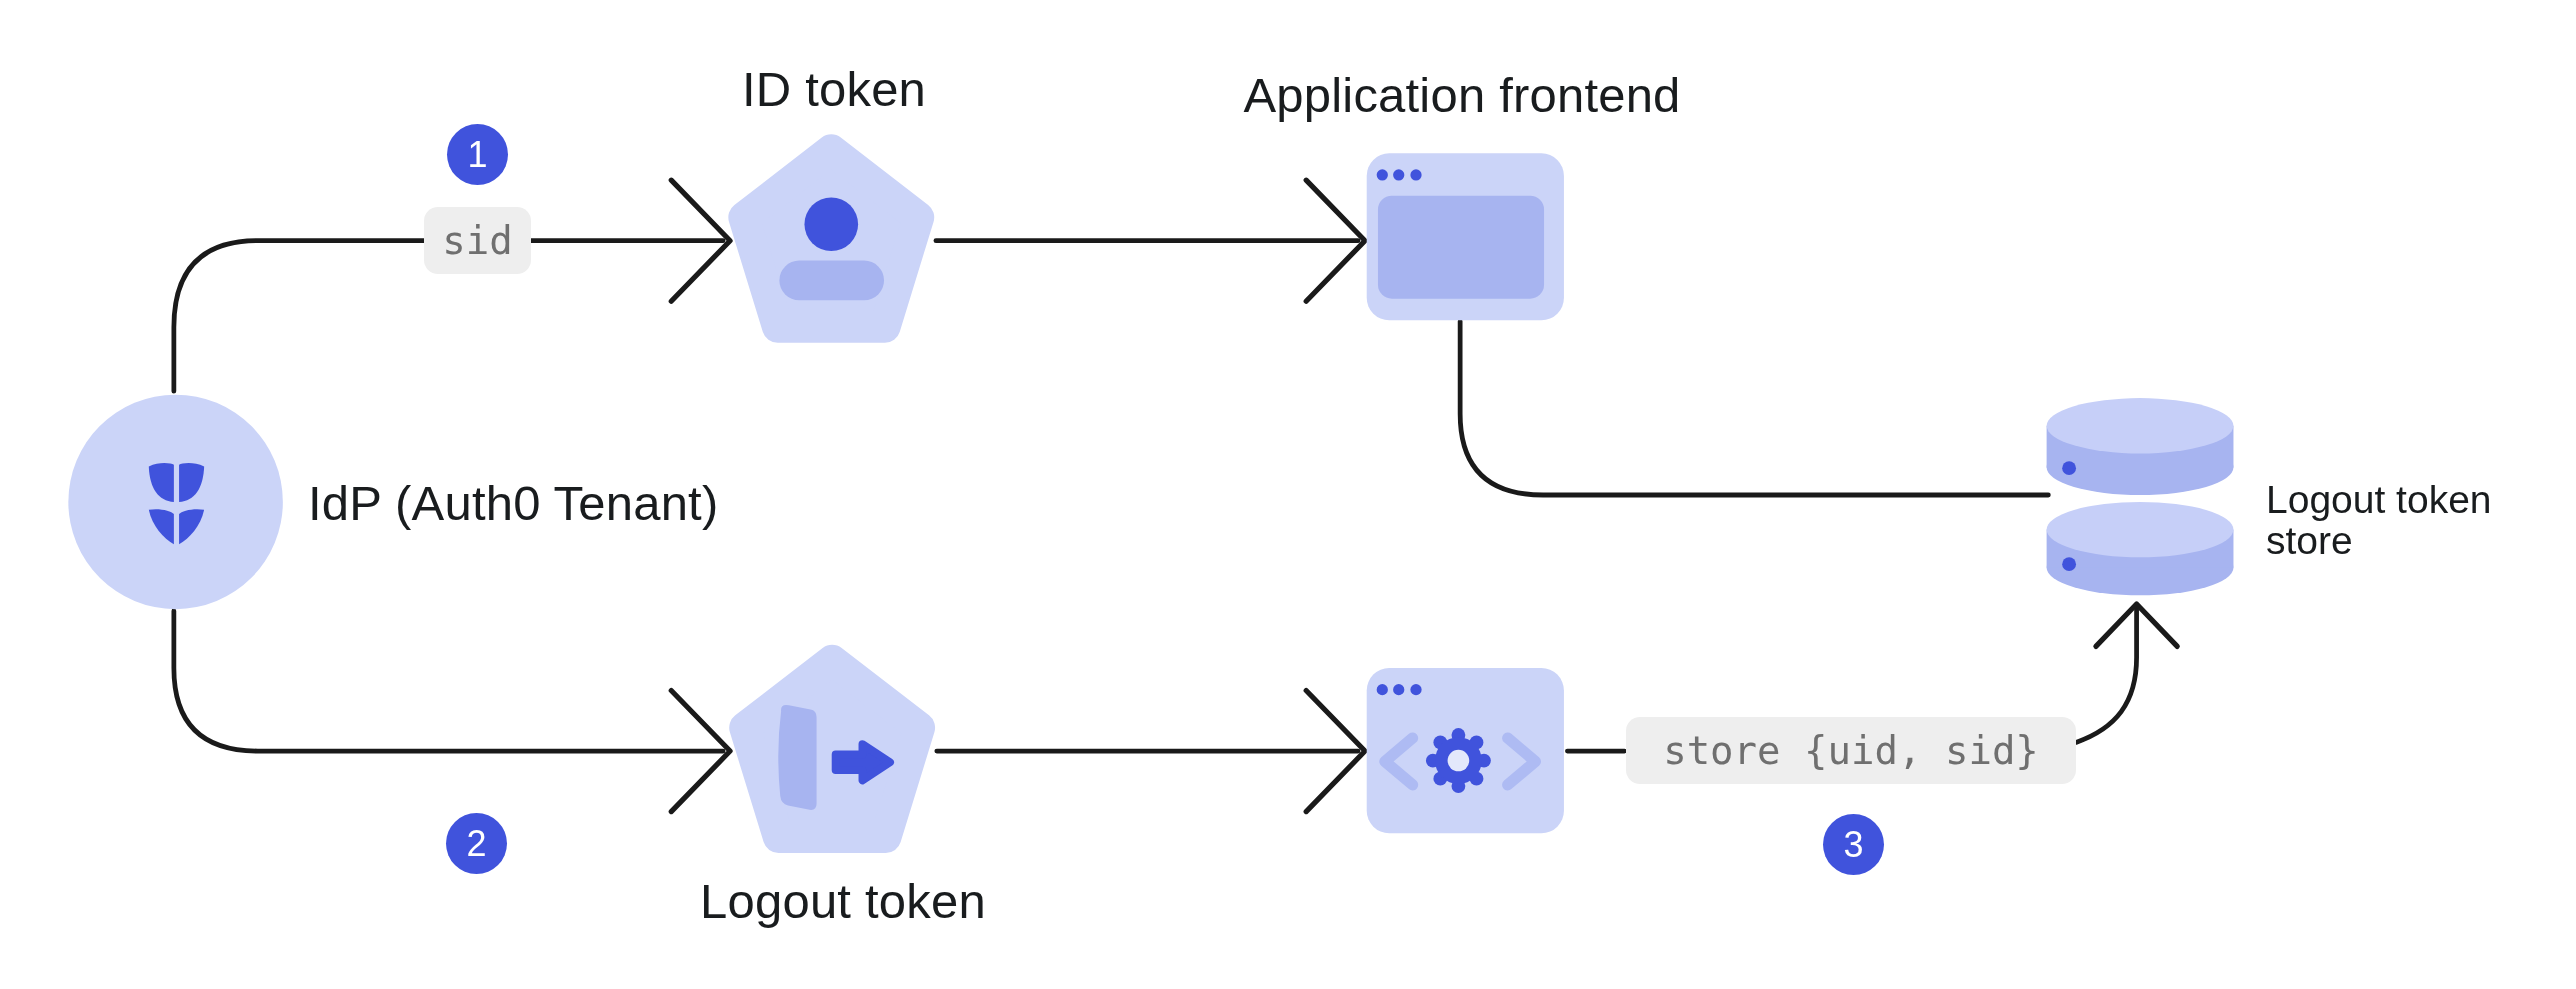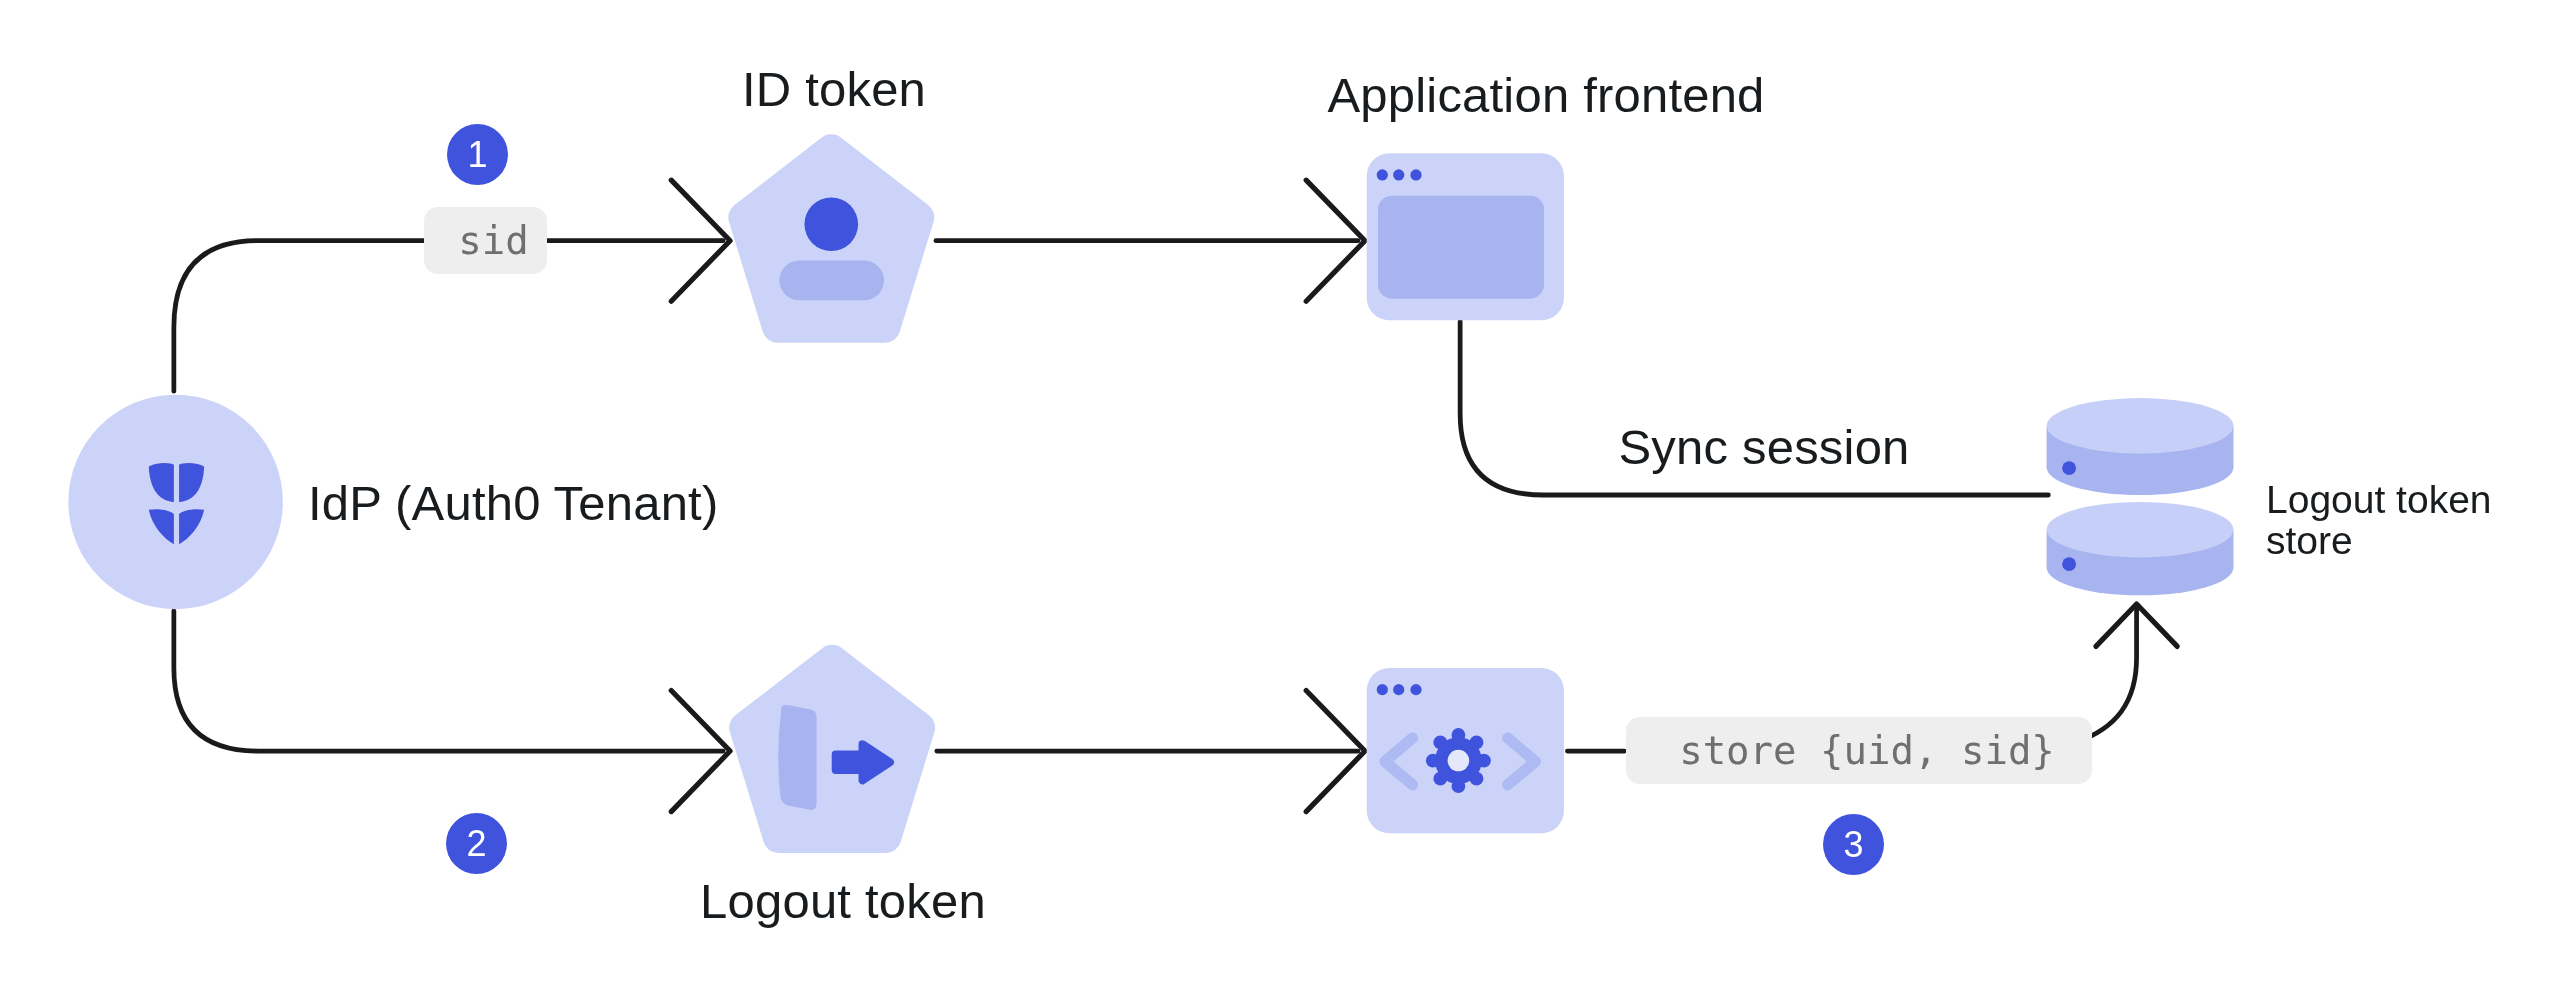--- a/index.html
+++ b/index.html
@@ -43,21 +43,20 @@
   }
   .chip{
     position:absolute;
     background:var(--chip-bg);
     border-radius:14px;
     color:var(--chip-text);
     font-family:"DejaVu Sans Mono","Liberation Mono",monospace;
     font-size:39px;
     display:flex;align-items:center;justify-content:center;
     white-space:nowrap;
-    padding-left:16px;
   }
   .badge{
     position:absolute;
     width:61px;height:61px;
     border-radius:50%;
     background:var(--accent);
     color:var(--badge-text);
     font-size:36px;
     display:flex;align-items:center;justify-content:center;
   }
@@ -165,22 +164,21 @@
         <rect class="f-mid" x="2366" y="612" width="216" height="44"></rect>
         <ellipse class="f-dbl" cx="2474" cy="612" rx="108" ry="32"></ellipse>
         <circle class="f-acc" cx="2392" cy="541" r="8"></circle>
         <circle class="f-acc" cx="2392" cy="652" r="8"></circle>
       </g>
     </g>
   </svg>
 
   <div class="label label-left" style="left:308px;top:503px;">IdP (Auth0 Tenant)</div>
   <div class="label" style="left:834px;top:89px;">ID token</div>
-  <div class="label" style="left:1546px;top:95px;">Application frontend</div>
-  <div class="label" style="left:1764px;top:447px;">Sync session</div>
+  <div class="label" style="left:1462px;top:95px;">Application frontend</div>
   <div class="store-label" style="left:2266px;top:520px;">
     <div>Logout token</div>
     <div>store</div>
   </div>
   <div class="label" style="left:843px;top:901px;">Logout token</div>
 
   <div class="chip" style="left:424px;top:207px;width:107px;height:67px;">sid</div>
   <div class="chip" style="left:1626px;top:717px;width:450px;height:67px;">store {uid, sid}</div>
 
   <div class="badge" style="left:447px;top:124px;">1</div>

